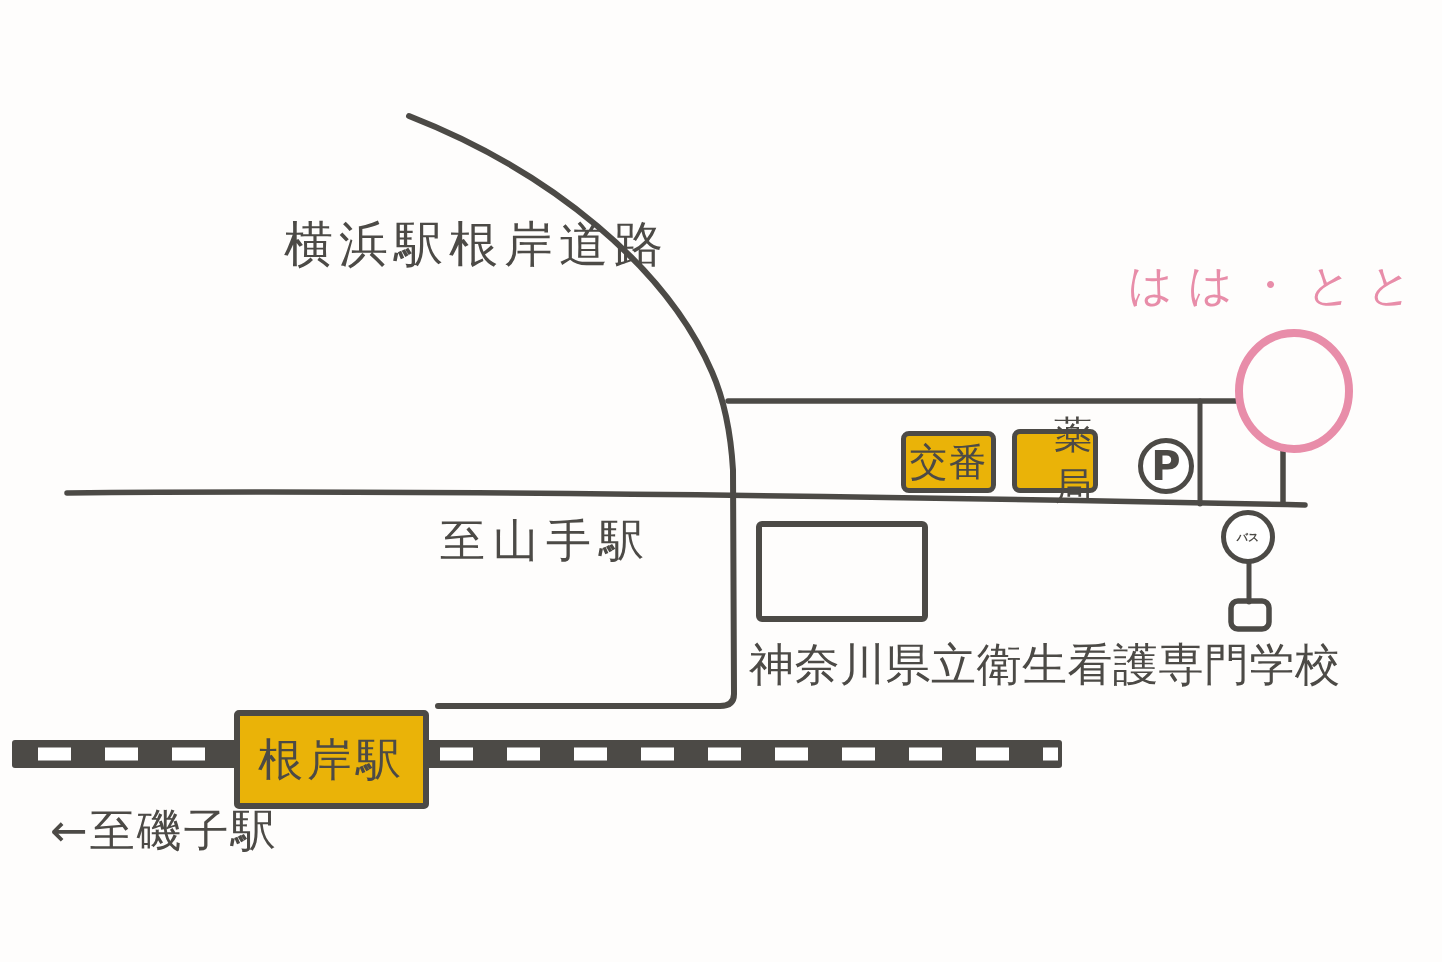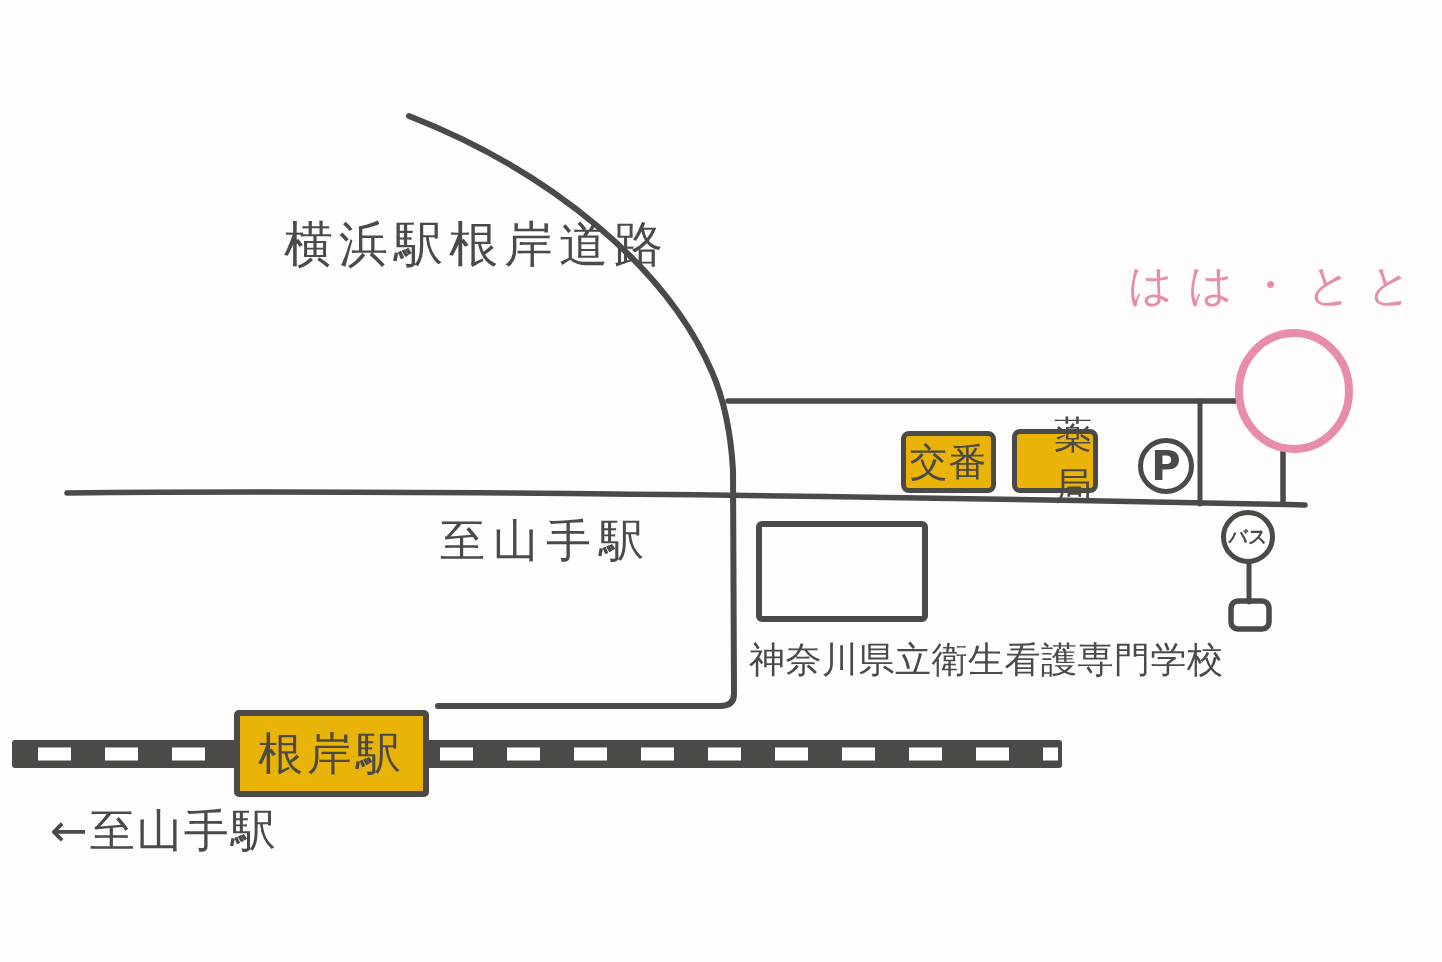--- a/index.html
+++ b/index.html
@@ -32,53 +32,53 @@
     position: absolute;
     color: var(--ink);
     white-space: nowrap;
     line-height: 1.1;
     font-family: "DejaVu Sans", sans-serif;
   }
   .lbl-road-top   { left: 272px; top: 218px; font-size: 49px; letter-spacing: 6px; }
   .lbl-dest       { left: 1116px; top: 264px; font-size: 44px; letter-spacing: 15px;
                     color: var(--accent); font-family: Liberation Mono, monospace; }
   .lbl-fudoshita  { left: 428px; top: 516px; font-size: 45px; letter-spacing: 8px; }
-  .lbl-school     { left: 737px; top: 640px; font-size: 36px; letter-spacing: 0.5px; text-align: center; }
+  .lbl-school     { left: 737px; top: 640px; font-size: 45px; letter-spacing: 0.5px; text-align: center; }
   .lbl-isogo      { left: 38px;  top: 806px; font-size: 45px; letter-spacing: 2px; }
   .lbl-yamate     { left: 458px; top: 806px; font-size: 45px; letter-spacing: 2px; }
 
   .sign-box {
     position: absolute;
     background: #eab308;
     border: 5px solid var(--ink);
     border-radius: 8px;
     display: flex;
     align-items: center;
     justify-content: center;
     color: var(--ink);
     text-align: right;
   }
   .box-kouban   { left: 889px;  top: 431px; width: 95px;  height: 62px;  font-size: 38px; letter-spacing: 1px; }
   .box-yakkyoku { left: 1000px; top: 429px; width: 86px; height: 64px;  font-size: 38px; letter-spacing: 1px; }
-  .box-station  { left: 222px;  top: 710px; width: 195px; height: 87px;  font-size: 45px; letter-spacing: 4px;
+  .box-station  { left: 222px;  top: 710px; width: 195px; height: 99px;  font-size: 45px; letter-spacing: 4px;
                   border-width: 6px; border-radius: 5px; }
   .sign-circle {
     position: absolute;
     background: #fff;
     border: 5px solid var(--ink);
     border-radius: 50%;
     display: flex;
     align-items: center;
     justify-content: center;
     color: var(--ink);
   }
   .circle-parking { left: 1126px; top: 438px; width: 56px; height: 56px;
                     font-size: 40px; font-weight: bold; }
   .circle-bus     { left: 1209px; top: 510px; width: 54px; height: 54px;
-                    font-size: 19px; font-weight: bold; letter-spacing: 0px; }
+                    font-size: 11px; font-weight: bold; letter-spacing: 0px; }
 </style>
 </head>
 <body>
 
 <div class="map-canvas">
 
   <svg viewBox="0 0 1442 962" width="1442" height="962">
 
     <path class="ink-stroke" stroke-width="6" d="M 397 116 C 540 172, 655 268, 700 372 C 714 404, 719 436, 721 470 L 722 694 Q 722 706, 708 706 L 426 706"></path>
 
@@ -104,21 +104,21 @@
   </svg>
 
   <div class="lbl lbl-road-top">横浜駅根岸道路</div>
 
   <div class="lbl lbl-dest">はは・とと</div>
 
   <div class="lbl lbl-fudoshita">至山手駅</div>
 
   <div class="lbl lbl-school">神奈川県立衛生看護専門学校</div>
 
-  <div class="lbl lbl-isogo">←至山手駅</div>
+  <div class="lbl lbl-isogo">←至磯子駅</div>
 
 
   <div class="sign-box box-kouban">
     <span>交番</span>
   </div>
 
   <div class="sign-box box-yakkyoku">
     <span>薬局</span>
   </div>
 

